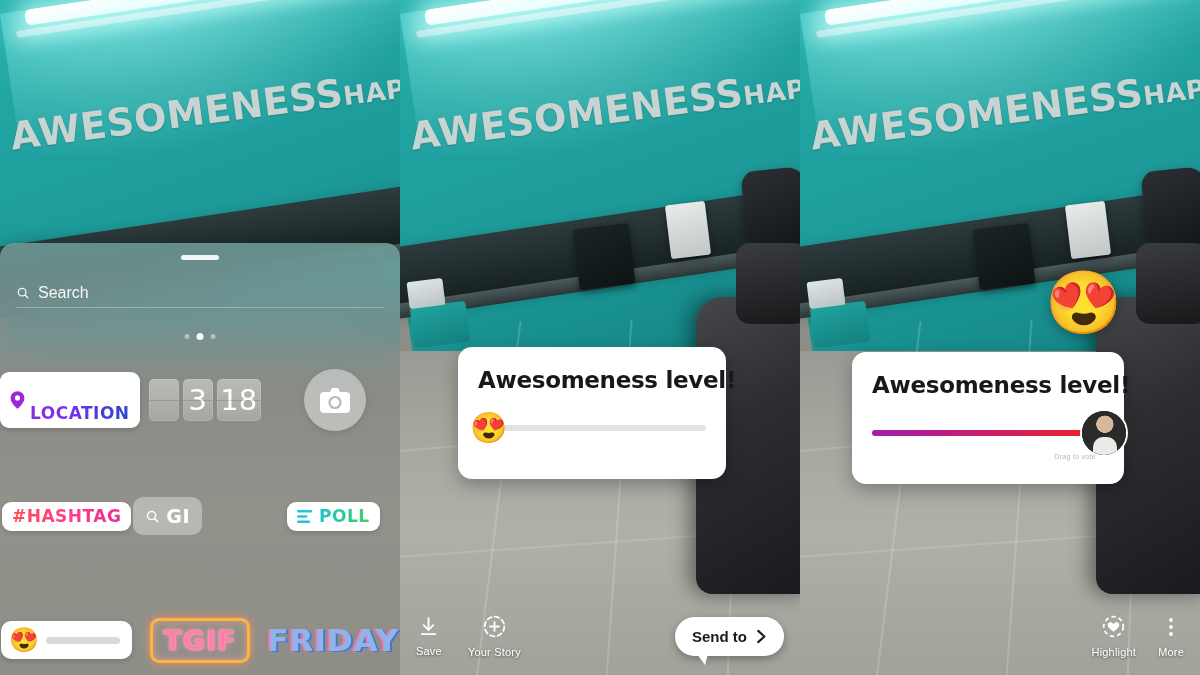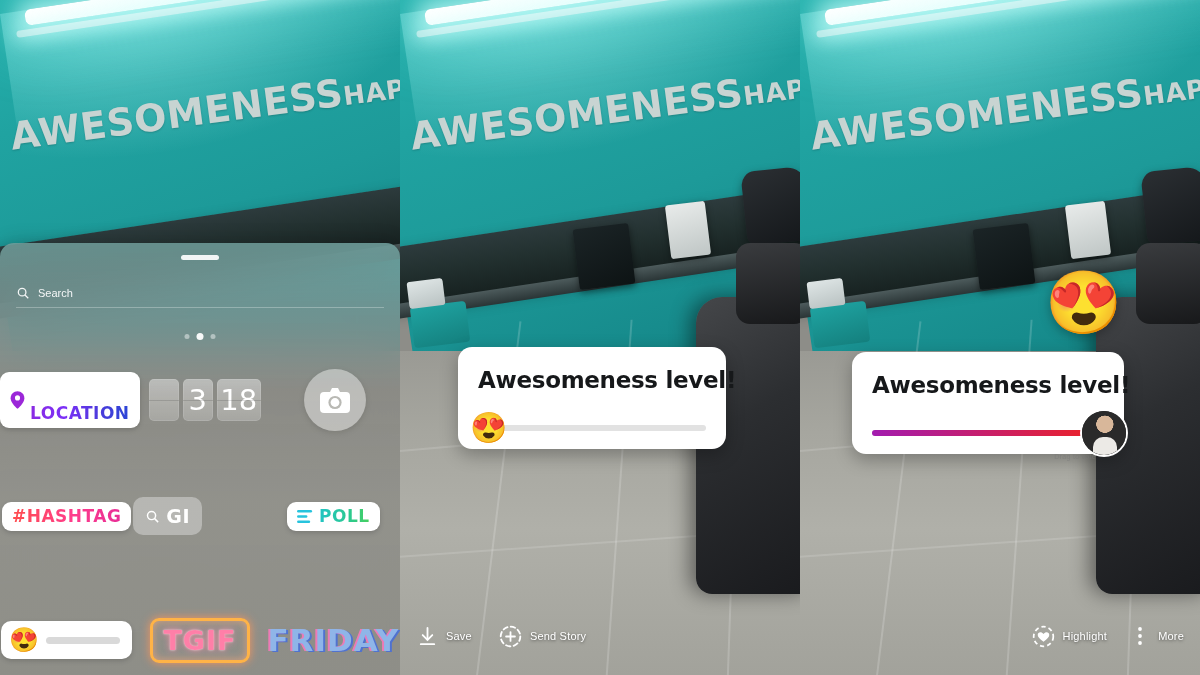--- a/index.html
+++ b/index.html
@@ -125,21 +125,21 @@
   .grabber {
     position: absolute; left: 50%; top: 12px; transform: translateX(-50%);
     width: 38px; height: 5px; border-radius: 3px; background: rgba(255,255,255,.92);
   }
   .searchrow {
     position: absolute; left: 16px; right: 16px; top: 35px; height: 30px;
     display: flex; align-items: center; gap: 8px;
     border-bottom: 1px solid rgba(255,255,255,.28);
   }
   .searchrow .sicon { width: 14px; height: 14px; flex: none; opacity: .92; }
-  .searchrow .stext { color: rgba(255,255,255,.93); font-size: 11px; }
+  .searchrow .stext { color: rgba(255,255,255,.93); font-size: 16px; }
   .dots {
     position: absolute; left: 50%; top: 90px; transform: translateX(-50%);
     display: flex; gap: 7px; align-items: center;
   }
   .dots i { width: 5px; height: 5px; border-radius: 50%; background: rgba(255,255,255,.45); display: block; }
   .dots i.on { width: 7px; height: 7px; background: rgba(255,255,255,.95); }
 
   .srow { position: absolute; left: 0; right: 0; display: flex; align-items: center; }
   .srow.r1 { top: 128px; height: 58px; }
   .srow.r2 { top: 247px; height: 52px; }
@@ -214,21 +214,21 @@
     letter-spacing: 1px; color: #ff7fa8; padding: 4px 10px;
     border: 3px solid #ffb347; border-radius: 9px;
     box-shadow: 0 0 10px rgba(255,150,90,.9), inset 0 0 8px rgba(255,170,120,.7);
     text-shadow: 0 0 7px rgba(255,140,170,.95), 0 0 2px #fff;
   }
 
   
   .slider-card {
     position: absolute; background: #fff; border-radius: 14px;
     box-shadow: 0 6px 18px rgba(0,0,0,.28);
-    padding: 20px 20px 10px 20px;
+    padding: 20px 20px 40px 20px;
   }
   .slider-card .q {
     font-family: "DejaVu Sans", sans-serif; font-weight: 700;
     font-size: 23px; color: #16181a; text-align: center; letter-spacing: -.3px;
     white-space: nowrap;
   }
   .sl-wrap { position: relative; margin-top: 24px; height: 22px; }
   .sl-track {
     position: absolute; left: 0; right: 0; top: 50%; transform: translateY(-50%);
     height: 6px; border-radius: 4px; background: #e2e2e2;
@@ -253,21 +253,21 @@
     color: rgba(120,120,120,.55); letter-spacing: .3px;
   }
 
   .float-emoji { position: absolute; font-size: 62px; line-height: 1; filter: drop-shadow(0 3px 6px rgba(0,0,0,.3)); }
 
   
   .bottombar {
     position: absolute; left: 0; right: 0; bottom: 0; height: 78px;
     display: flex; align-items: center; padding: 0 16px; gap: 26px;
   }
-  .bb-item { display: flex; flex-direction: row; align-items: center; gap: 7px; }
+  .bb-item { display: flex; flex-direction: column; align-items: center; gap: 7px; }
   .bb-item .lbl {
     color: #fff; font-size: 11px; letter-spacing: .2px;
     text-shadow: 0 1px 3px rgba(0,0,0,.5);
   }
   .sendto {
     margin-left: auto; background: #fff; border-radius: 22px;
     padding: 11px 17px; display: inline-flex; align-items: center; gap: 9px;
     color: #1a1a1a; font-size: 15px; font-weight: 600;
     box-shadow: 0 3px 9px rgba(0,0,0,.3); position: relative;
   }
@@ -440,21 +440,27 @@
             <line x1="5" y1="20" x2="19" y2="20"></line>
         </svg>
         <span class="lbl">Save</span>
       </div>
       <div class="bb-item">
         <svg width="25" height="25" viewBox="0 0 26 26" fill="none" stroke="#fff" stroke-width="1.9" stroke-linecap="round">
           <circle cx="13" cy="13" r="10.2" stroke-dasharray="4.6 3.4"></circle>
           <line x1="13" y1="8.4" x2="13" y2="17.6"></line>
             <line x1="8.4" y1="13" x2="17.6" y2="13"></line>
         </svg>
-        <span class="lbl">Send Story</span>
+        <span class="lbl">Your Story</span>
+      </div>
+      <div class="sendto">
+        <span>Send to</span>
+        <svg width="11" height="15" viewBox="0 0 11 16" fill="none" stroke="#1a1a1a" stroke-width="2.2" stroke-linecap="round" stroke-linejoin="round">
+          <polyline points="2,2 8.6,8 2,14"></polyline>
+        </svg>
       </div>
     </div>
   </div>
 
   <div class="panel">
     <div class="photo">
       <div class="ceiling"></div>
       <div class="wall"></div>
       <div class="wall-glow"></div>
       <div class="tube"></div>

